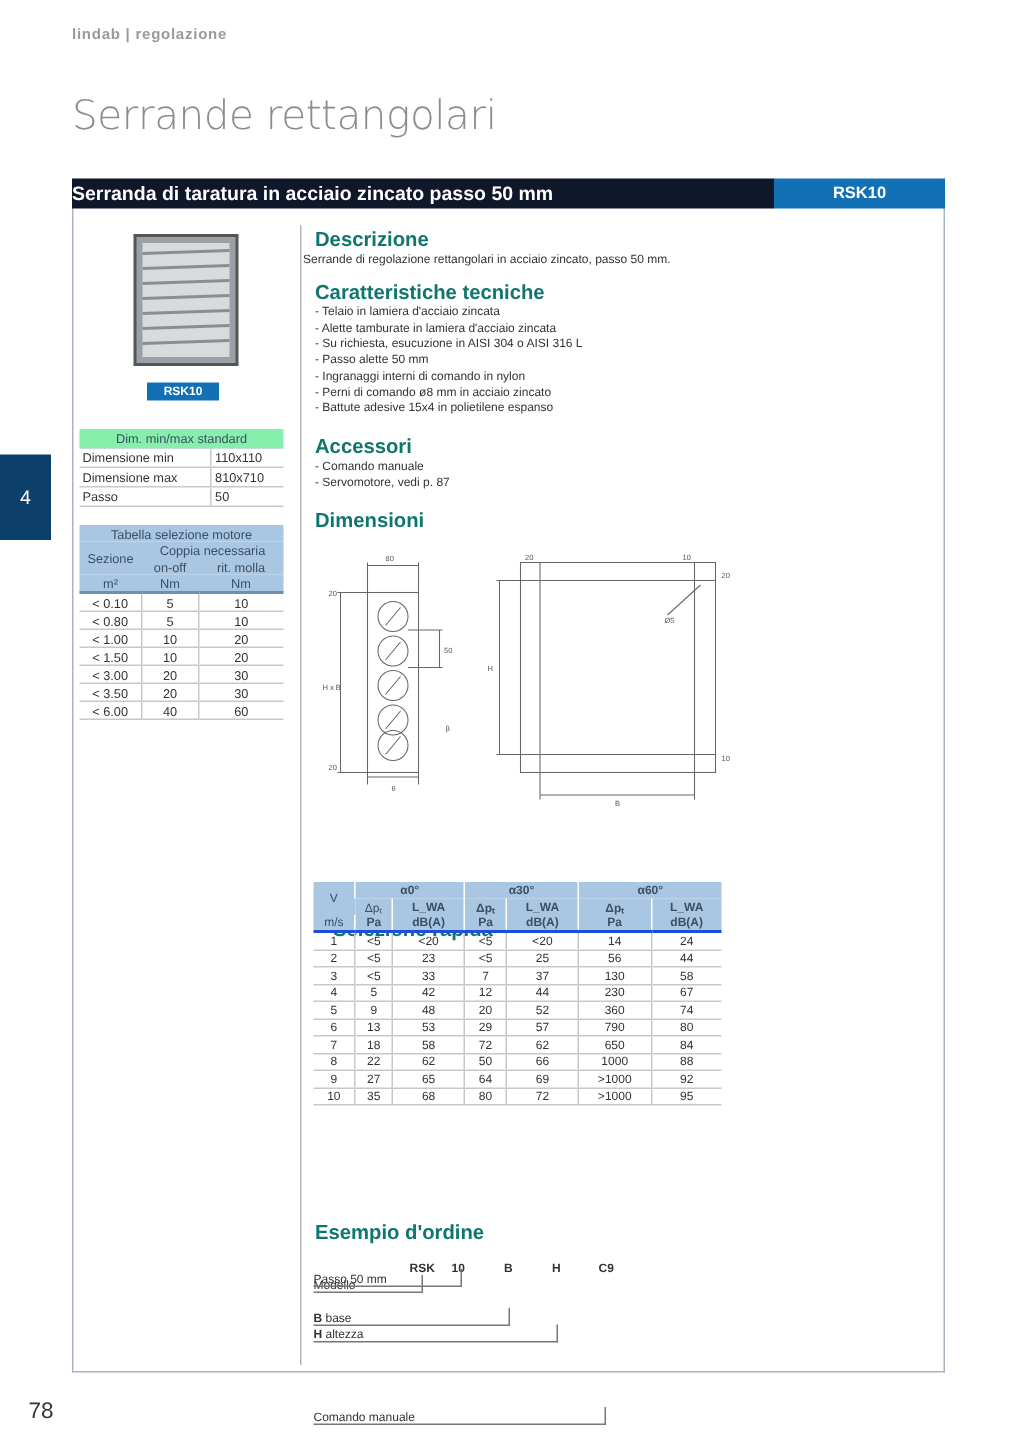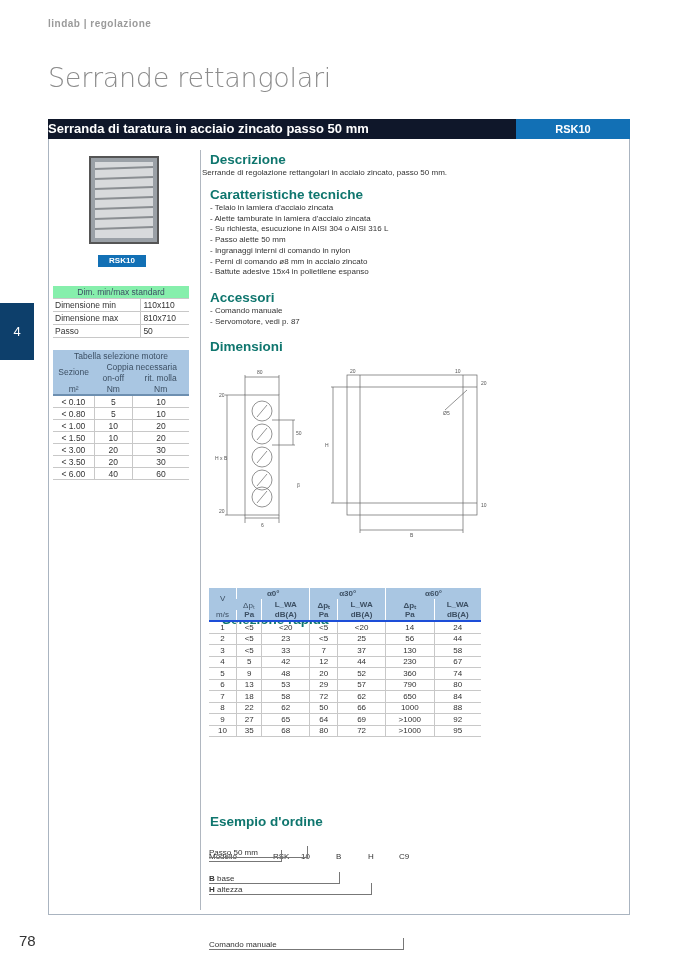--- a/index.html
+++ b/index.html
@@ -28,21 +28,21 @@
   h2{position:absolute;margin:0;color:#0f766e;font-size:13.5px;font-weight:bold;}
   .txt{position:absolute;font-size:8px;color:#333;line-height:10.7px;}
   .tsel{position:absolute;left:209px;top:588px;width:272px;text-align:center;}
   .tsel td{height:10.5px;padding:0;font-size:8px;}
   .tsel .hd td{background:#a9c6e2;color:#3c4f63;}
   .tsel .hd td+td{border-left:1px solid #fff;font-weight:bold;}
   .tsel .unit td{border-bottom:2px solid #1d4ed8;}
   .tsel .body td{border-bottom:1px solid #c8c8c8;}
   .tsel .body td+td{border-left:1px solid #c8c8c8;}
   .order{position:absolute;left:209px;top:840px;width:200px;height:70px;font-size:8px;}
-  .order .code{position:absolute;top:12px;font-weight:normal;font-size:8px;}
+  .order .code{position:absolute;top:1px;font-weight:bold;font-size:8px;}
   .order .row{position:absolute;left:0;height:11px;border-bottom:1px solid #777;border-right:1px solid #777;}
   .order .row span{position:absolute;left:0;bottom:0;}
   .pagenum{position:absolute;left:19px;top:932px;font-size:15px;color:#333;}
 </style>
 </head>
 <body>
 
 <div class="brand">lindab | regolazione</div>
 <div class="page-title">Serrande rettangolari</div>
 <div class="chapter-tab">4</div>

